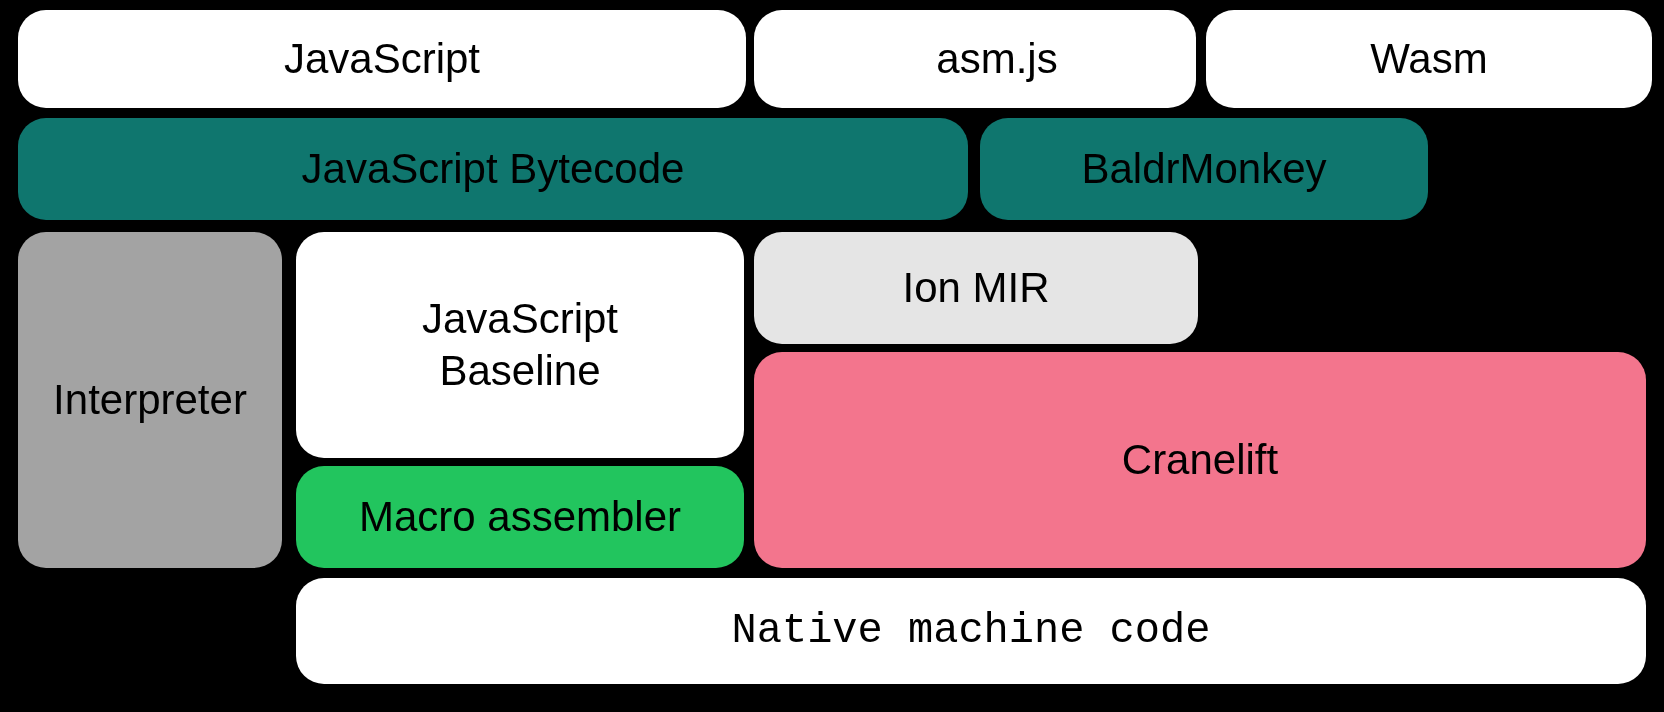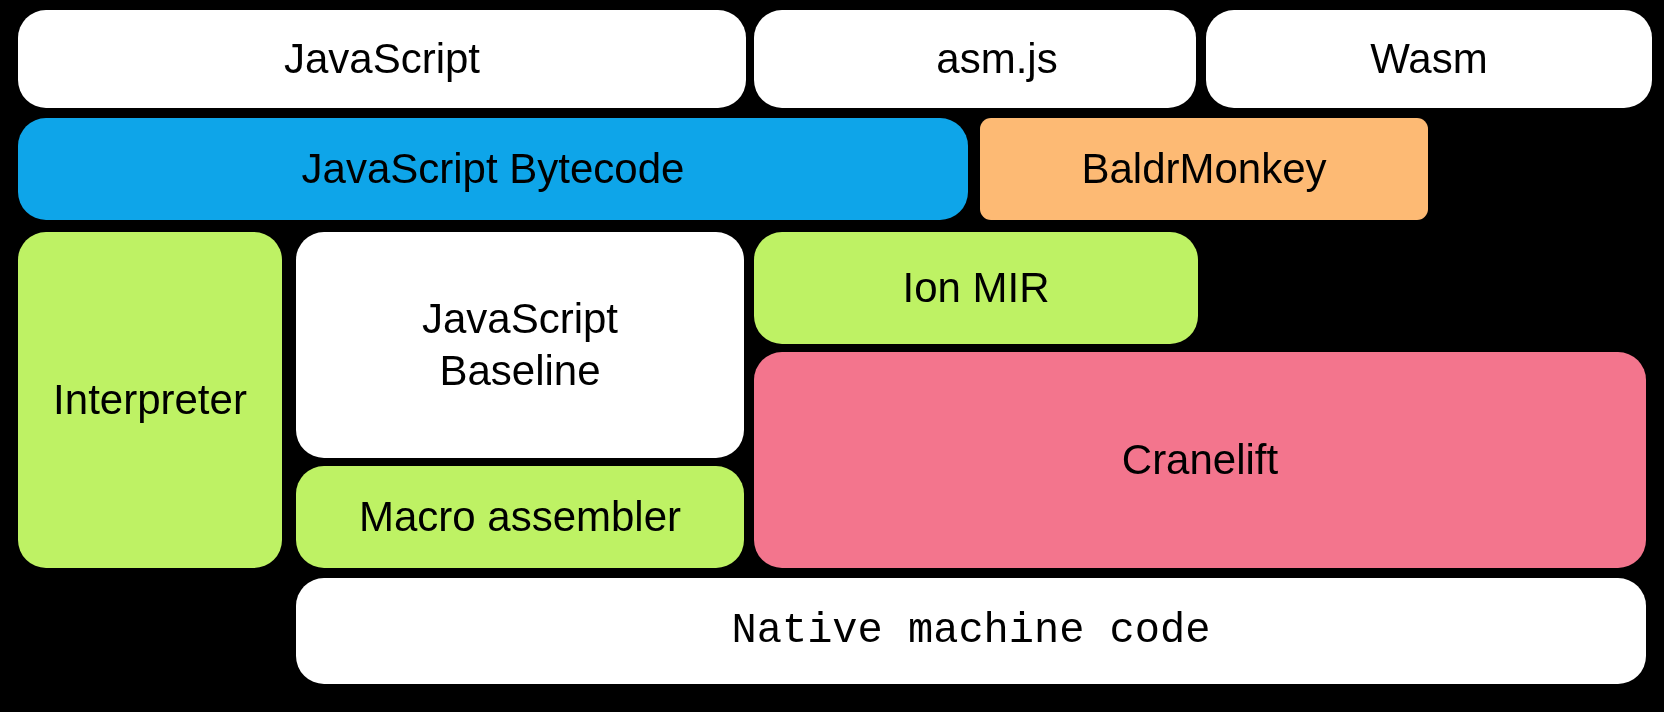--- a/index.html
+++ b/index.html
@@ -58,45 +58,45 @@
   </div>
 
   <div class="box b-asmjs" style="background-color: rgb(255, 255, 255); padding-left: 44px;">
     <span class="label">asm.js</span>
   </div>
 
   <div class="box b-wasm" style="background-color: rgb(255, 255, 255); align-items: center;">
     <span class="label">Wasm</span>
   </div>
 
-  <div class="box b-bytecode" style="background-color: #0ea5e9; text-align: right;">
+  <div class="box b-bytecode" style="background-color: #0f766e; text-align: right;">
     <span class="label">JavaScript Bytecode</span>
   </div>
 
-  <div class="box b-baldrmonkey" style="background-color: #fdba74; border-radius: 11px;">
+  <div class="box b-baldrmonkey" style="background-color: #0f766e;">
     <span class="label">BaldrMonkey</span>
   </div>
 
-  <div class="box b-interpreter" style="background-color: #bef264; justify-content: center;">
+  <div class="box b-interpreter" style="background-color: #a3a3a3; justify-content: center;">
     <span class="label">Interpreter</span>
   </div>
 
   <div class="box b-baseline" style="background-color: rgb(255, 255, 255);">
     <span class="label">JavaScript Baseline</span>
   </div>
 
-  <div class="box b-ionmir" style="background-color: #bef264;">
+  <div class="box b-ionmir" style="background-color: #e5e5e5;">
     <span class="label">Ion MIR</span>
   </div>
 
   <div class="box b-cranelift" style="background-color: rgb(243, 117, 141);">
     <span class="label">Cranelift</span>
   </div>
 
-  <div class="box b-macroassembler" style="background-color: #bef264;">
+  <div class="box b-macroassembler" style="background-color: #22c55e;">
     <span class="label">Macro assembler</span>
   </div>
 
   <div class="box b-native" style="background-color: rgb(255, 255, 255); font-family: Liberation Mono, monospace;">
     <span class="label">Native machine code</span>
   </div>
 
 </div>
 
 </body></html>

